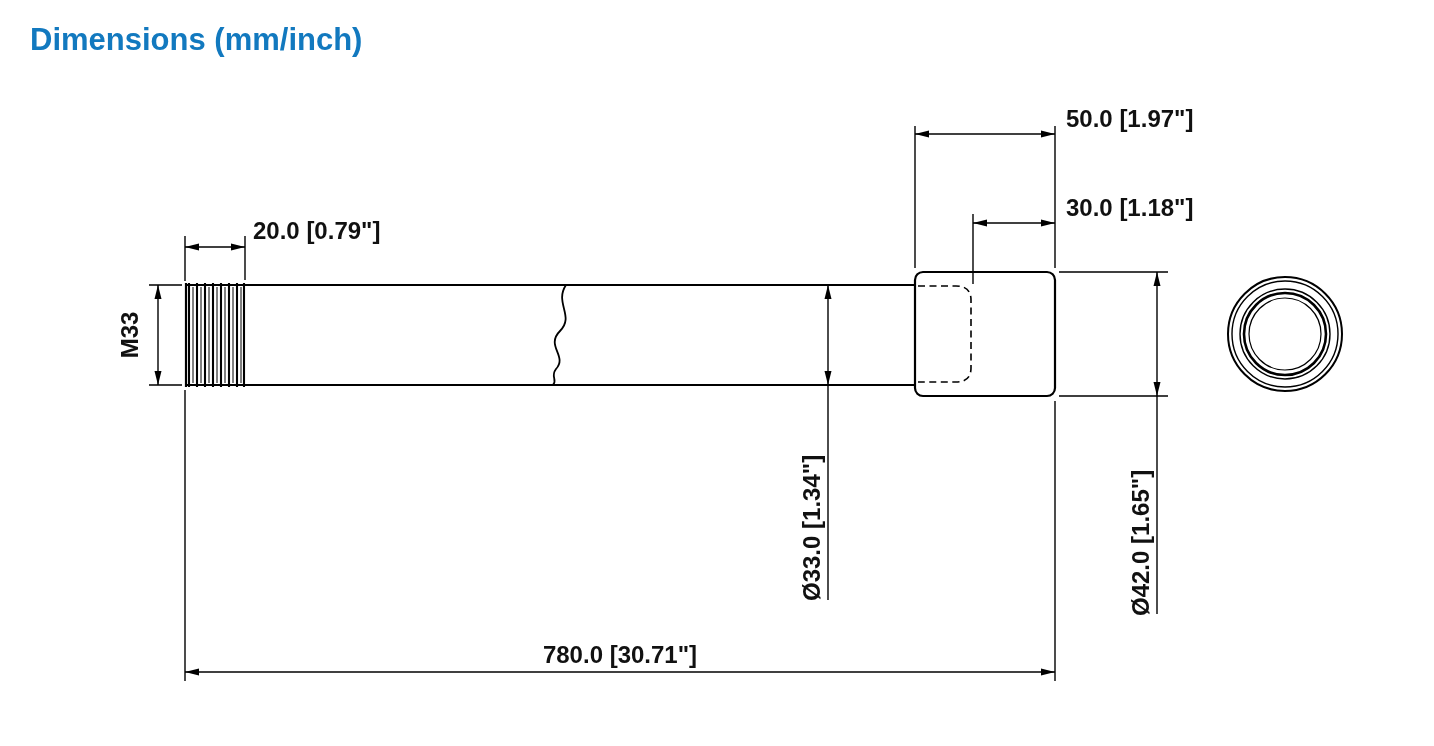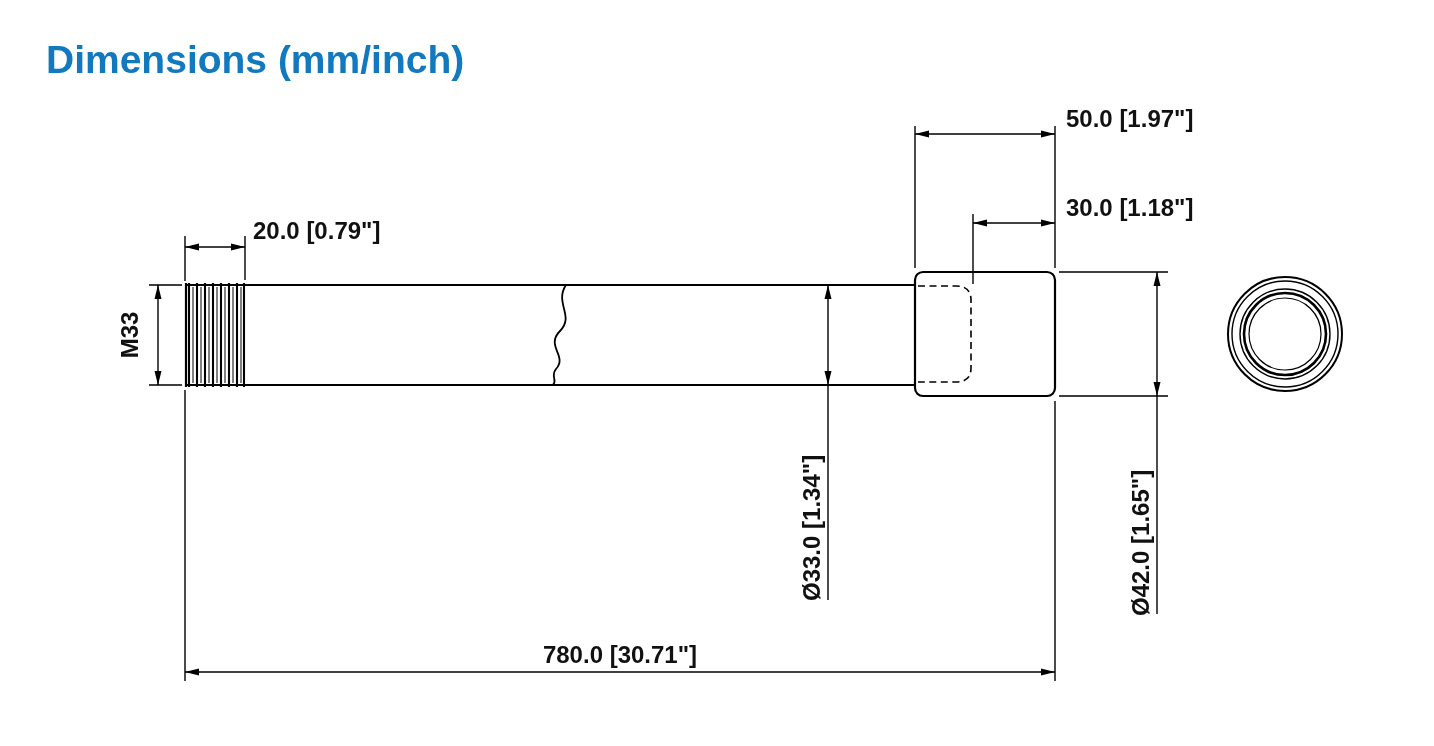--- a/index.html
+++ b/index.html
@@ -1,22 +1,22 @@
 <!DOCTYPE html>
 <html style="--color-title: #1279bf; --color-line: #000000; --color-text: #111111; --color-background: #ffffff;"><head>
 <meta charset="utf-8">
 <style>
   html,body{margin:0;padding:0;background:#fff;}
   .stage{
     position:relative;width:1434px;height:746px;background:var(--color-background,#fff);
     overflow:hidden;font-family:"Liberation Sans",sans-serif;
   }
   .title{
-    position:absolute;left:30px;top:22px;margin:16px;
-    font-size:39px;font-weight:700;color:var(--color-title,#1279bf);
+    position:absolute;left:30px;top:22px;margin:0;
+    font-size:31px;font-weight:700;color:var(--color-title,#1279bf);
   }
   .drawing-svg{position:absolute;left:0;top:0;}
   .ln{stroke:var(--color-line,#000);fill:none;stroke-linecap:butt;}
   .outline{stroke-width:2.2;}
   .thin{stroke-width:1.4;}
   .thread-bold{stroke-width:2.1;}
   .thread-fine{stroke-width:1;}
   .break{stroke-width:1.8;stroke-linecap:round;}
   .dashed{stroke-width:1.6;stroke-dasharray:7 4.5;}
   .arrow{fill:var(--color-line,#000);stroke:none;}

